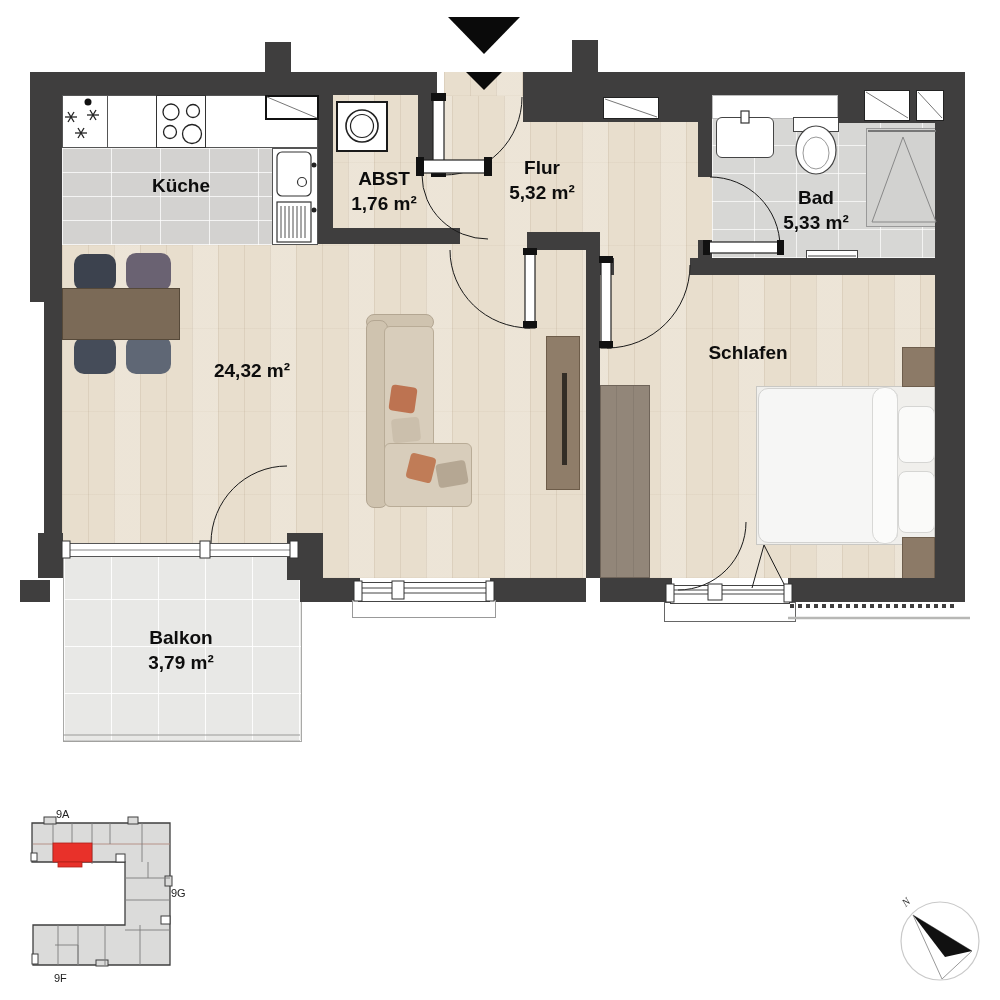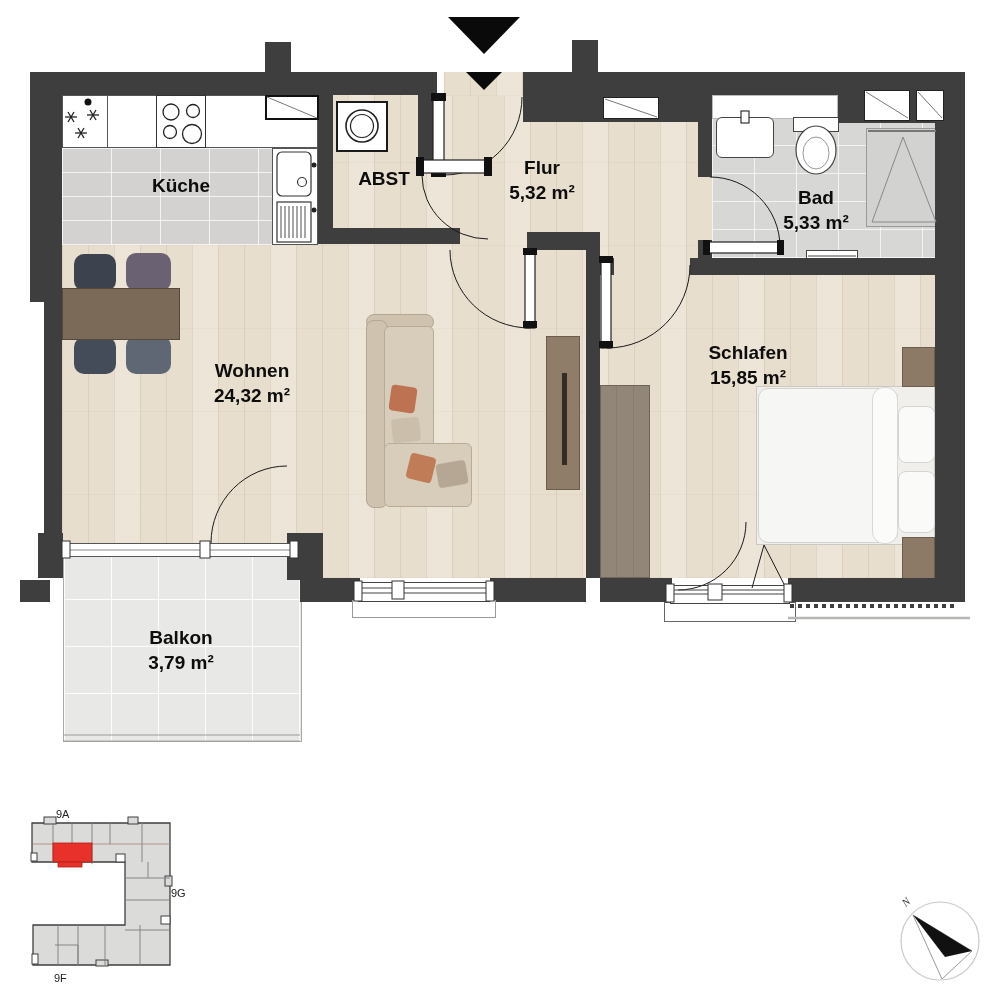--- a/index.html
+++ b/index.html
@@ -291,35 +291,34 @@
       <polygon points="913,915 972,951 945,957" fill="#111"></polygon>
       <text x="903" y="906" font-size="11" fill="#333" font-style="italic" font-family="Liberation Serif, serif" transform="rotate(-42 906 903)">N</text>
     </g>
   </svg>
 
   <div class="room-label" style="left:101px;top:173px;">
     <div>Küche</div>
   </div>
   <div class="room-label" style="left:304px;top:166px;">
     <div>ABST</div>
+    <div>1,76 m²</div>
   </div>
   <div class="room-label" style="left:462px;top:155px;">
     <div>Flur</div>
     <div>5,32 m²</div>
   </div>
   <div class="room-label" style="left:736px;top:185px;text-align:center;">
     <div>Bad</div>
     <div>5,33 m²</div>
   </div>
   <div class="room-label" style="left:172px;top:358px;">
-    <div>Wohnen</div>
     <div>24,32 m²</div>
   </div>
   <div class="room-label" style="left:668px;top:340px;">
     <div>Schlafen</div>
-    <div>15,85 m²</div>
   </div>
   <div class="room-label" style="left:101px;top:625px;">
     <div>Balkon</div>
     <div>3,79 m²</div>
   </div>
 
 </div>
 
 </body></html>

